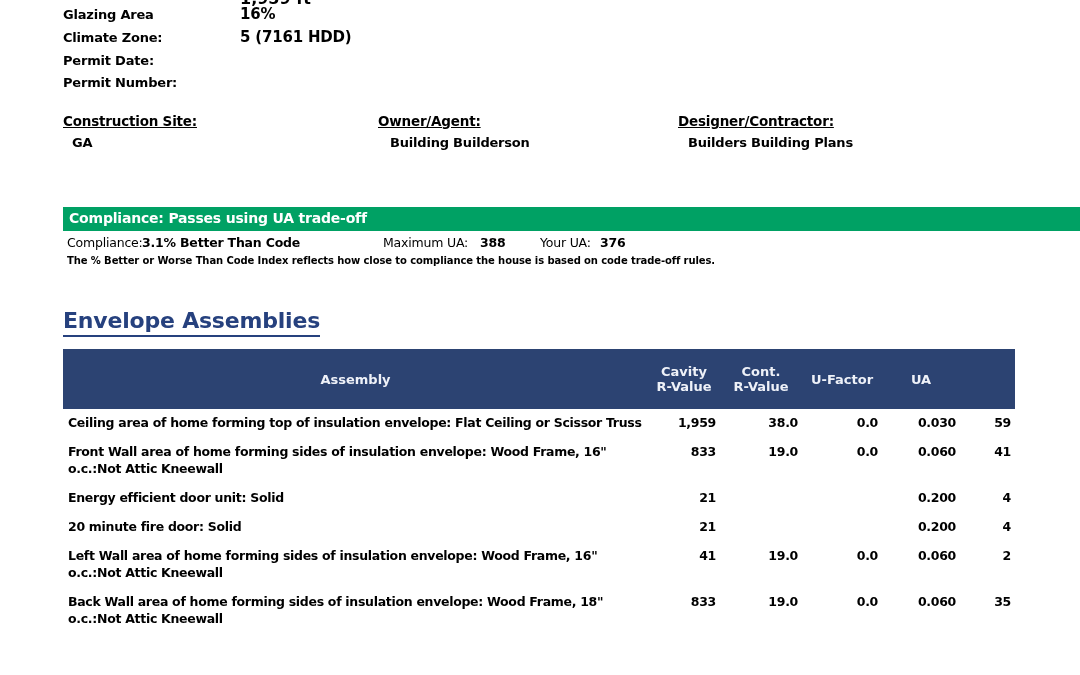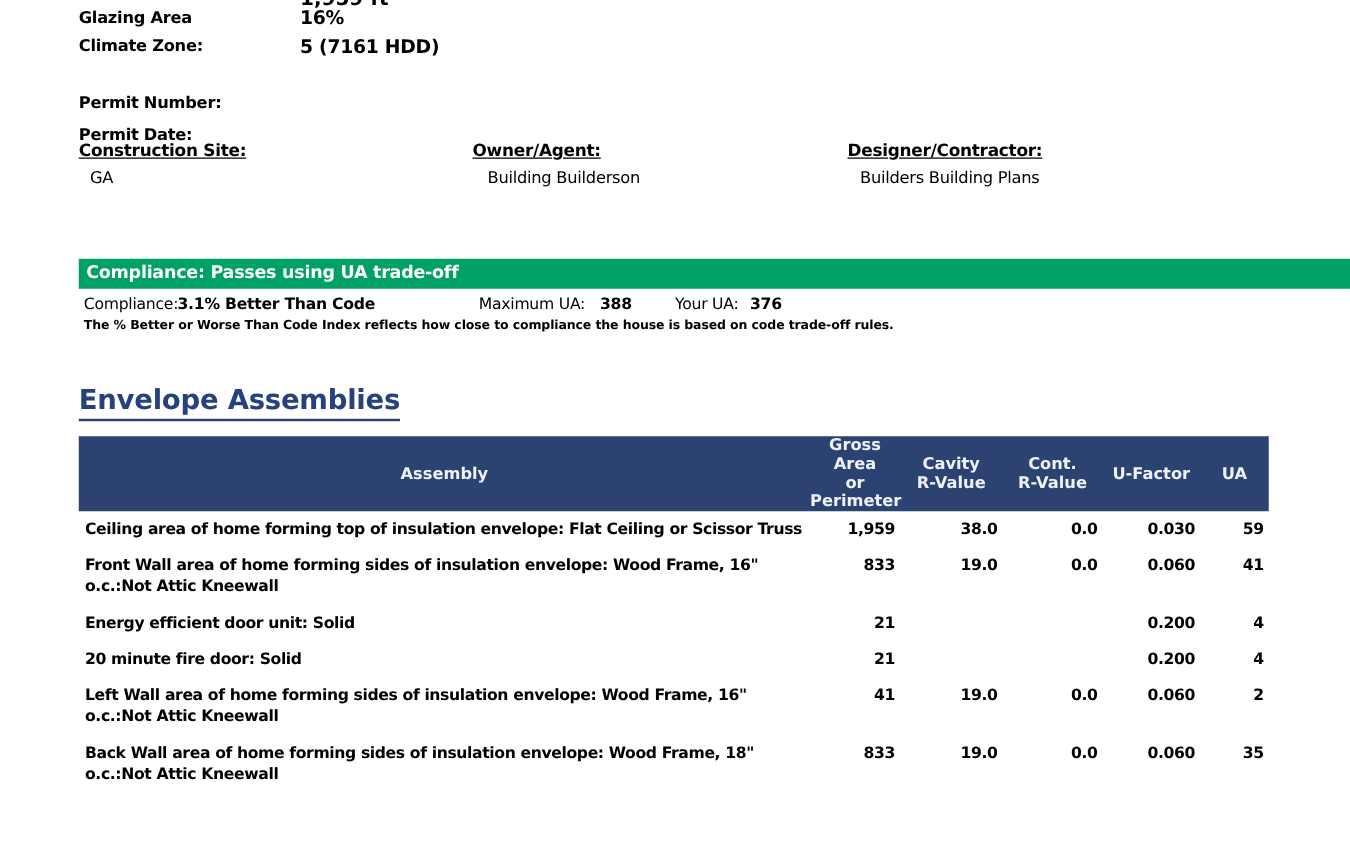--- a/index.html
+++ b/index.html
@@ -13,21 +13,21 @@
   }
   .abs{position:absolute;}
 
   
   .info-label{font-size:13px;font-weight:bold;letter-spacing:-0.2px;}
   .info-value{font-size:15px;font-weight:bold;letter-spacing:-0.2px;}
   .clipped-value{font-size:16px;font-weight:bold;}
 
   
   .party-label{font-size:13.5px;font-weight:bold;letter-spacing:-0.2px;text-decoration:underline;}
-  .party-value{font-size:13px;font-weight:normal;letter-spacing:-0.2px;}
+  .party-value{font-size:13px;font-weight:bold;letter-spacing:-0.2px;}
 
   
   .banner{
     width:1040px;height:24px;line-height:23px;
     color:#ffffff;font-size:14px;font-weight:bold;
     padding-left:6px;box-sizing:border-box;
     letter-spacing:-0.2px;
   }
   .stats{font-size:12.5px;letter-spacing:-0.2px;}
   .stats .lbl{font-weight:normal;}
@@ -66,21 +66,21 @@
 <div class="page">
 
   <div class="abs clipped-value" style="left:240px;top:-11px;">1,959 ft²</div>
 
   <div class="abs info-label" style="left:63px;top:7px;">Glazing Area</div>
   <div class="abs info-value" style="left:240px;top:5px;">16%</div>
 
   <div class="abs info-label" style="left:63px;top:30px;">Climate Zone:</div>
   <div class="abs info-value" style="left:240px;top:28px;text-align:center;">5  (7161 HDD)</div>
 
-  <div class="abs info-label" style="left:63px;top:53px;margin-top:48px;">Permit Date:</div>
+  <div class="abs info-label" style="left:63px;top:53px;">Permit Date:</div>
   <div class="abs info-label" style="left:63px;top:75px;">Permit Number:</div>
 
   <div class="abs party-label" style="left:63px;top:113px;">Construction Site:</div>
   <div class="abs party-value" style="left:72px;top:135px;">GA</div>
 
   <div class="abs party-label" style="left:378px;top:113px;">Owner/Agent:</div>
   <div class="abs party-value" style="left:390px;top:135px;">Building Builderson</div>
 
   <div class="abs party-label" style="left:678px;top:113px;">Designer/Contractor:</div>
   <div class="abs party-value" style="left:688px;top:135px;">Builders Building Plans</div>
@@ -98,23 +98,20 @@
 
   <div class="abs disclaimer" style="left:67px;top:254px;">The % Better or Worse Than Code Index reflects  how close to compliance the house is based on code trade-off rules.</div>
 
   <div class="abs" style="left:63px;top:308px;">
     <span class="section-title" style="color: rgb(38, 65, 126); border-bottom-color: rgb(38, 65, 126);">Envelope Assemblies</span>
   </div>
 
   <div class="abs etable" style="left:63px;top:349px;">
     <div class="thead" style="background: rgb(44, 67, 114);">
       <div class="hc">Assembly</div>
-      <div class="hc">Gross Area
-or
-Perimeter</div>
       <div class="hc">Cavity
 R-Value</div>
       <div class="hc">Cont.
 R-Value</div>
       <div class="hc">U-Factor</div>
       <div class="hc">UA</div>
     </div>
     <div>
         <div class="trow">
           <div class="cell-desc">Ceiling area of home forming top of insulation envelope: Flat Ceiling or Scissor Truss</div>

